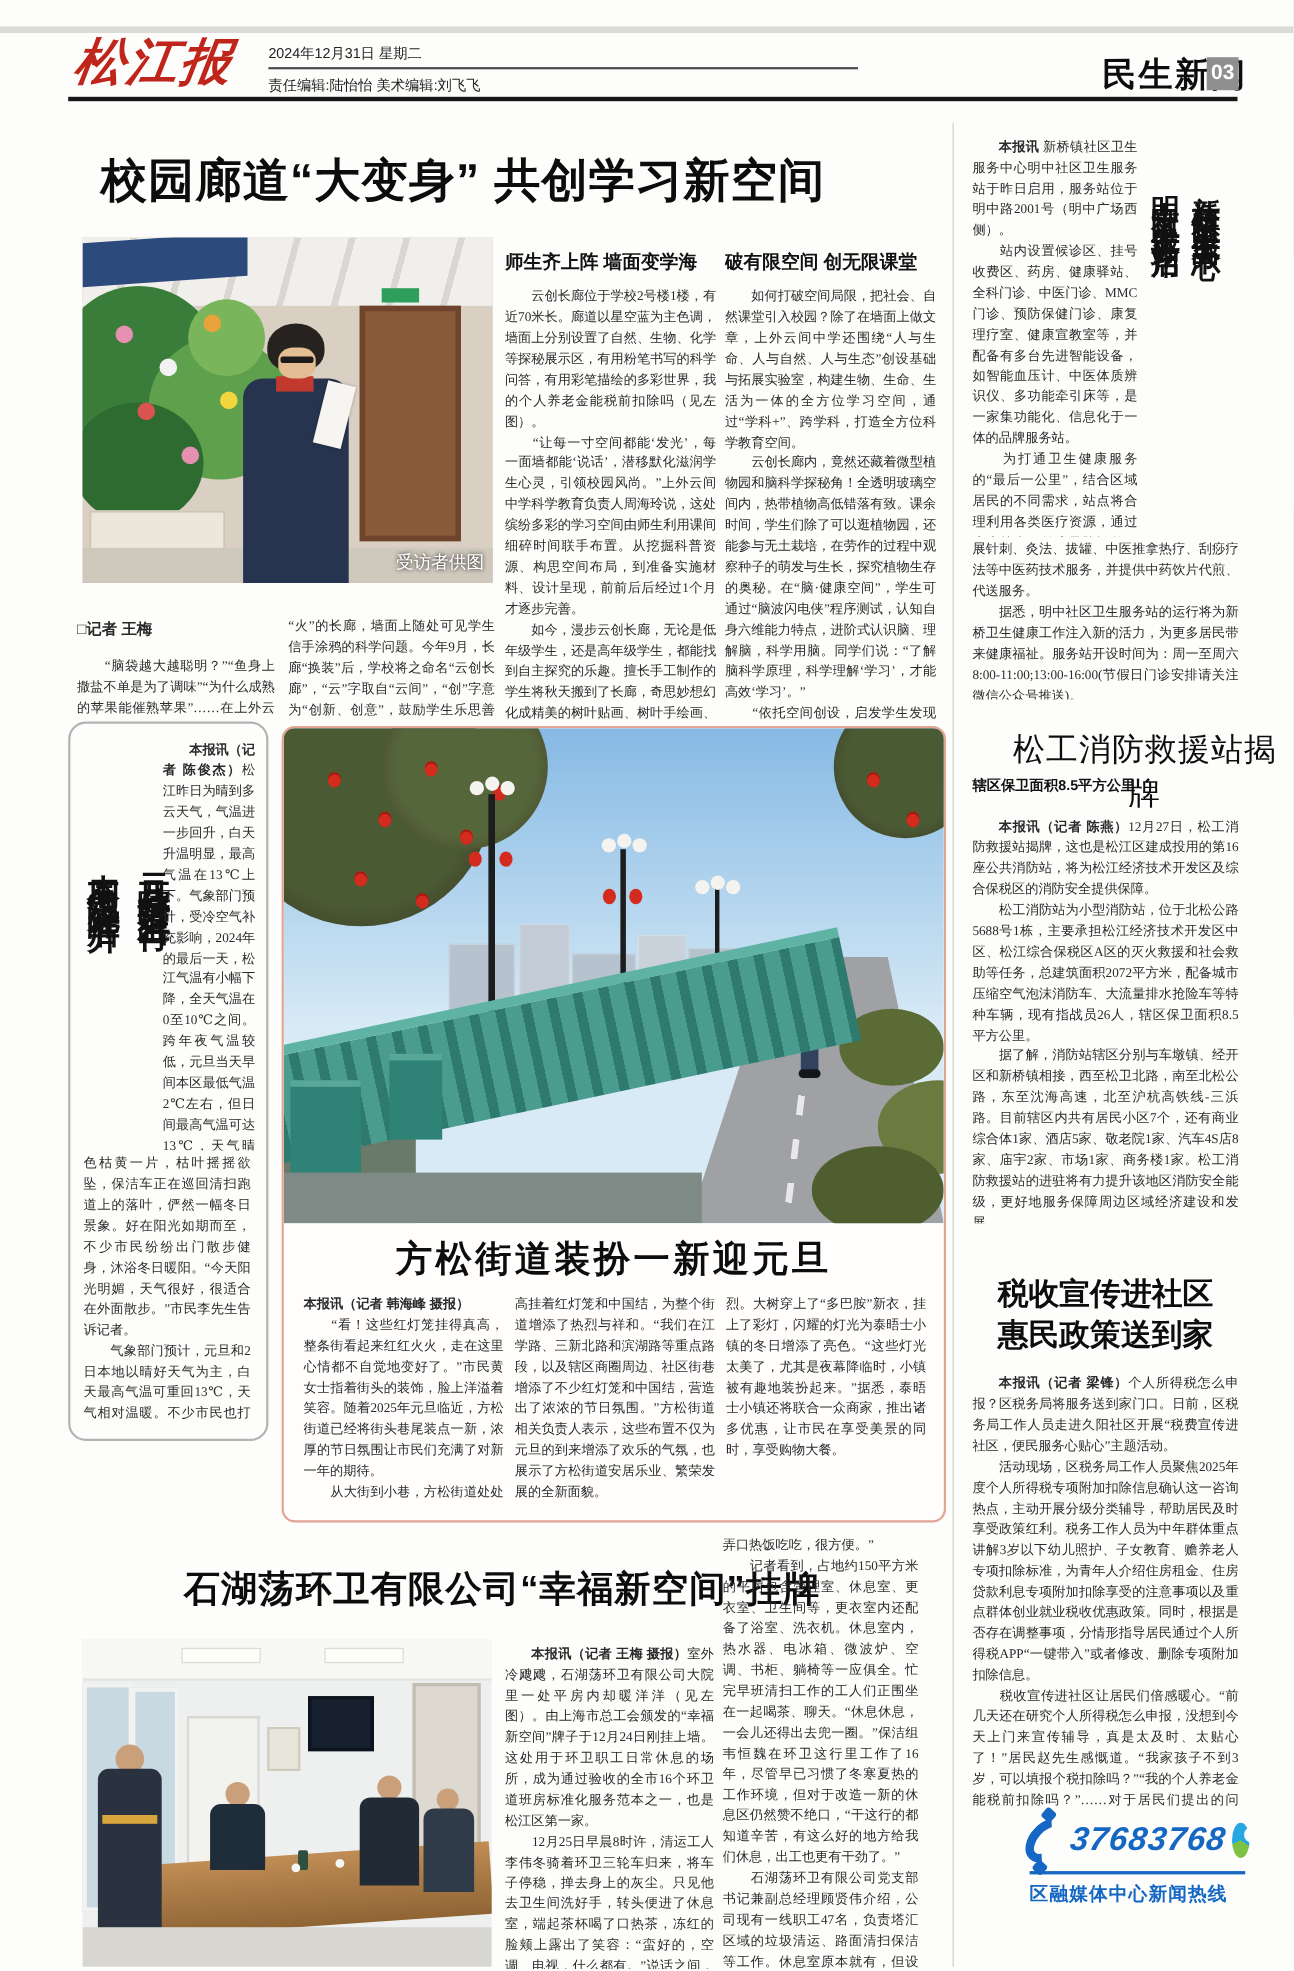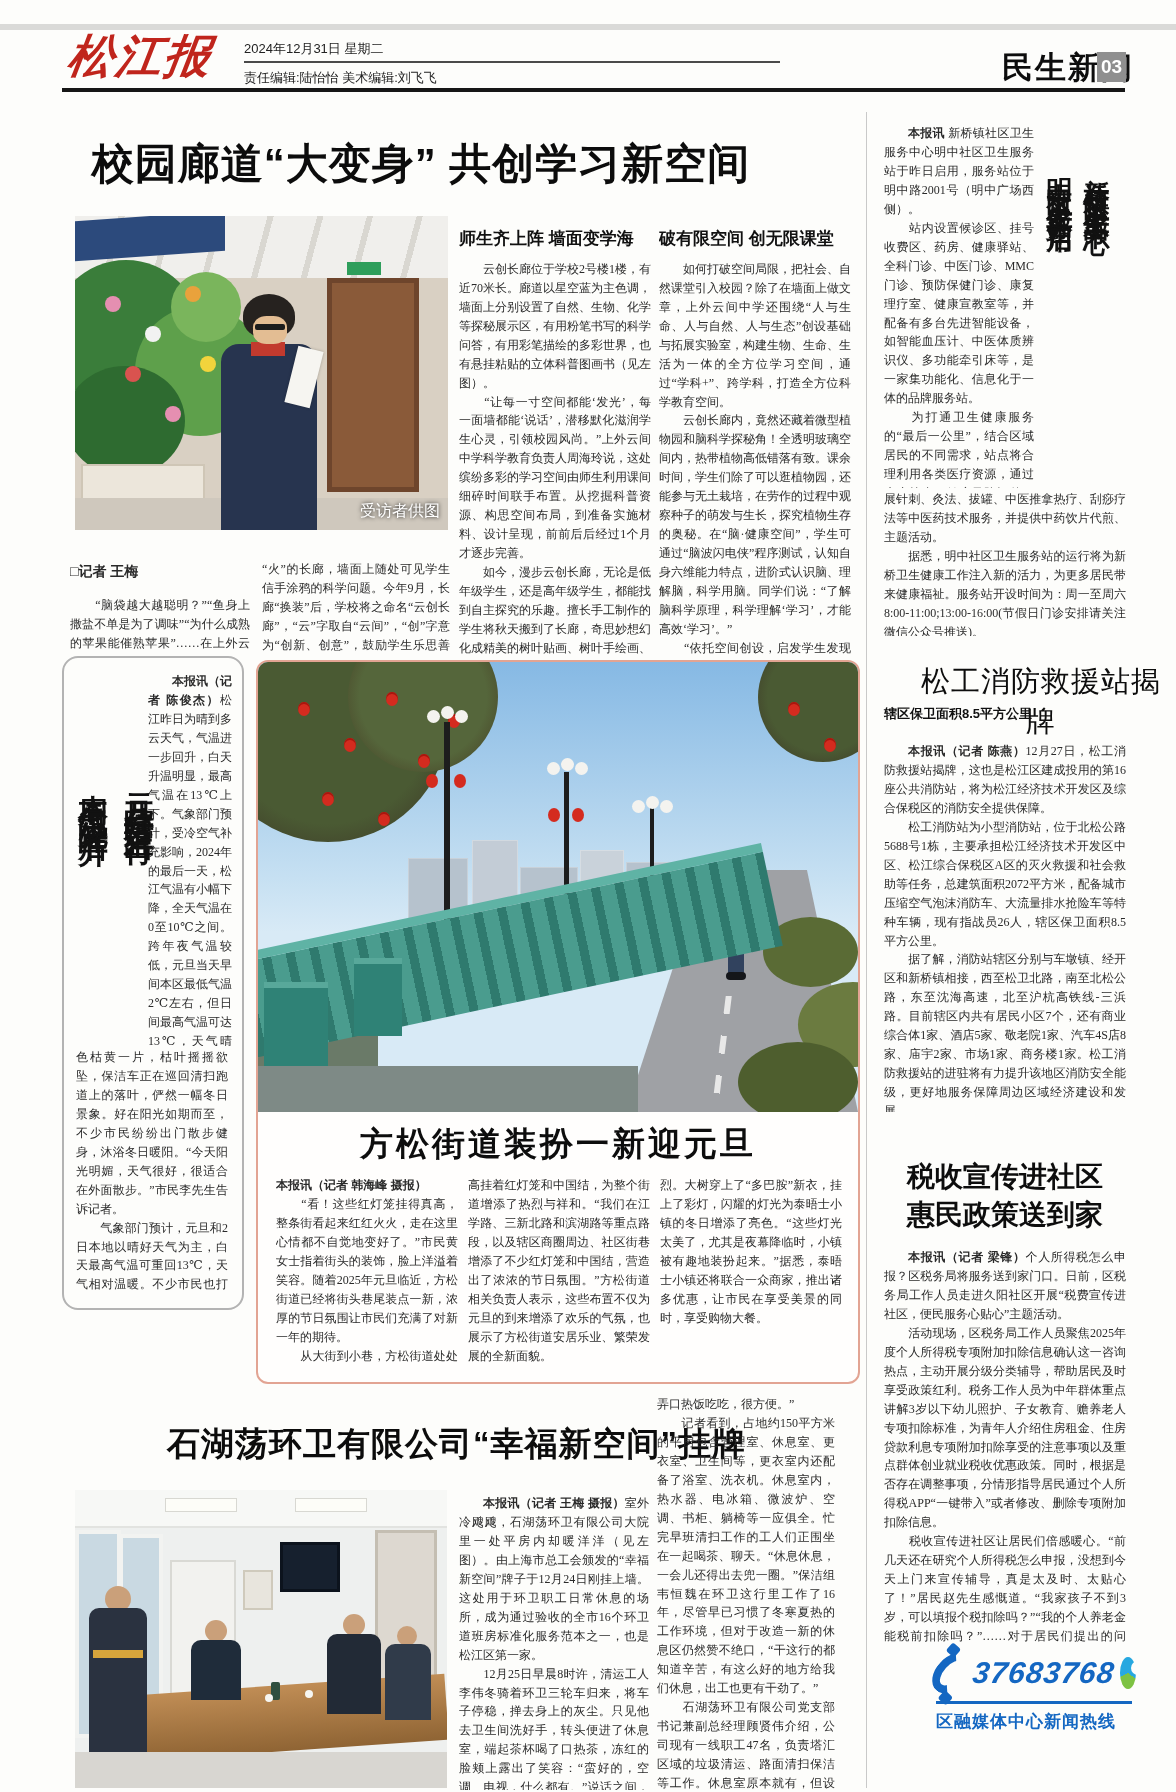--- a/index.html
+++ b/index.html
@@ -168,21 +168,21 @@
     <div class="abs lp-hair"></div>
     <div class="abs" style="left:178px;top:100px;width:34px;height:28px;background:#e3bd93;border-radius:40%;"></div>
     <div class="abs" style="left:180px;top:108px;width:30px;height:6px;background:#1c1c1c;border-radius:2px;"></div>
     <div class="abs lp-paper"></div>
     <div class="abs" id="lead-caption">受访者供图</div>
   </div>
 
   <div class="abs body" id="lead-col1">
     <div class="subhead">师生齐上阵 墙面变学海</div>
     <div>
-        <p>　　云创长廊位于学校2号楼1楼，有近70米长。廊道以星空蓝为主色调，墙面上分别设置了自然、生物、化学等探秘展示区，有用粉笔书写的科学问答，有用彩笔描绘的多彩世界，也有悬挂粘贴的立体科普图画书（见左图）。</p>
+        <p>　　云创长廊位于学校2号楼1楼，有近70米长。廊道以星空蓝为主色调，墙面上分别设置了自然、生物、化学等探秘展示区，有用粉笔书写的科学问答，有用彩笔描绘的多彩世界，我的个人养老金能税前扣除吗（见左图）。</p>
         <p>　　“让每一寸空间都能‘发光’，每一面墙都能‘说话’，潜移默化滋润学生心灵，引领校园风尚。”上外云间中学科学教育负责人周海玲说，这处缤纷多彩的学习空间由师生利用课间细碎时间联手布置。从挖掘科普资源、构思空间布局，到准备实施材料、设计呈现，前前后后经过1个月才逐步完善。</p>
         <p>　　如今，漫步云创长廊，无论是低年级学生，还是高年级学生，都能找到自主探究的乐趣。擅长手工制作的学生将秋天搬到了长廊，奇思妙想幻化成精美的树叶贴画、树叶手绘画、树叶剪影、树叶标本画等。乐学好问的学生试图透过简单的生活现象，探究背后的科学知识，构建起了原汁原味的科普微空间。“科学与艺术的融合，思想与文字的碰撞，已知与未知的交汇，都活跃在长廊间。”周海玲说。</p>
       </div>
   </div>
   <div class="abs body" id="lead-col2">
     <div class="subhead">破有限空间 创无限课堂</div>
     <div>
         <p>　　如何打破空间局限，把社会、自然课堂引入校园？除了在墙面上做文章，上外云间中学还围绕“人与生命、人与自然、人与生态”创设基础与拓展实验室，构建生物、生命、生活为一体的全方位学习空间，通过“学科+”、跨学科，打造全方位科学教育空间。</p>
         <p>　　云创长廊内，竟然还藏着微型植物园和脑科学探秘角！全透明玻璃空间内，热带植物高低错落有致。课余时间，学生们除了可以逛植物园，还能参与无土栽培，在劳作的过程中观察种子的萌发与生长，探究植物生存的奥秘。在“脑·健康空间”，学生可通过“脑波闪电侠”程序测试，认知自身六维能力特点，进阶式认识脑、理解脑，科学用脑。同学们说：“了解脑科学原理，科学理解‘学习’，才能高效‘学习’。”</p>
         <p>　　“依托空间创设，启发学生发现问题、解决问题，在自由交流、趣味探索中养成科学探究精神，习得科学探究能力。”周海玲说，云创长廊上墙面展示内容会定期更换，如此一来，有限空间也能成为无限延展的大课堂。</p>
@@ -270,21 +270,21 @@
 明中社区卫生服务站启用</div>
   <div class="abs body" id="xq-col1">
     <p class="ind"><b>本报讯</b> <span>新桥镇社区卫生服务中心明中社区卫生服务站于昨日启用，服务站位于明中路2001号（明中广场西侧）。</span></p>
     <div>
         <p>　　站内设置候诊区、挂号收费区、药房、健康驿站、全科门诊、中医门诊、MMC门诊、预防保健门诊、康复理疗室、健康宣教室等，并配备有多台先进智能设备，如智能血压计、中医体质辨识仪、多功能牵引床等，是一家集功能化、信息化于一体的品牌服务站。</p>
         <p>　　为打通卫生健康服务的“最后一公里”，结合区域居民的不同需求，站点将合理利用各类医疗资源，通过疾病筛查、健康风险评估、新发疾病登记，提出个性化健康管理及治疗方案，不断将家庭医生服务、中医药、康复、健康宣教、定点转诊、伤口护理及换药、用药咨询等各类服务延伸至辖区各个角落。中医门诊开</p>
       </div>
   </div>
   <div class="abs body" id="xq-col2">
     <div>
-        <p>展针刺、灸法、拔罐、中医推拿热疗、刮痧疗法等中医药技术服务，并提供中药饮片代煎、主题活动。</p>
+        <p>展针刺、灸法、拔罐、中医推拿热疗、刮痧疗法等中医药技术服务，并提供中药饮片代煎、代送服务。</p>
         <p>　　据悉，明中社区卫生服务站的运行将为新桥卫生健康工作注入新的活力，为更多居民带来健康福祉。服务站开设时间为：周一至周六8:00-11:00;13:00-16:00(节假日门诊安排请关注微信公众号推送)。</p>
       </div>
 
   </div>
 
   <div class="abs" id="sg-title">松工消防救援站揭牌</div>
   <div class="abs sans" id="sg-sub">辖区保卫面积8.5平方公里</div>
   <div class="abs body" id="sg-body">
     <p class="ind"><b>本报讯（记者 陈燕）</b><span>12月27日，松工消防救援站揭牌，这也是松江区建成投用的第16座公共消防站，将为松江经济技术开发区及综合保税区的消防安全提供保障。</span></p>
     <div>

